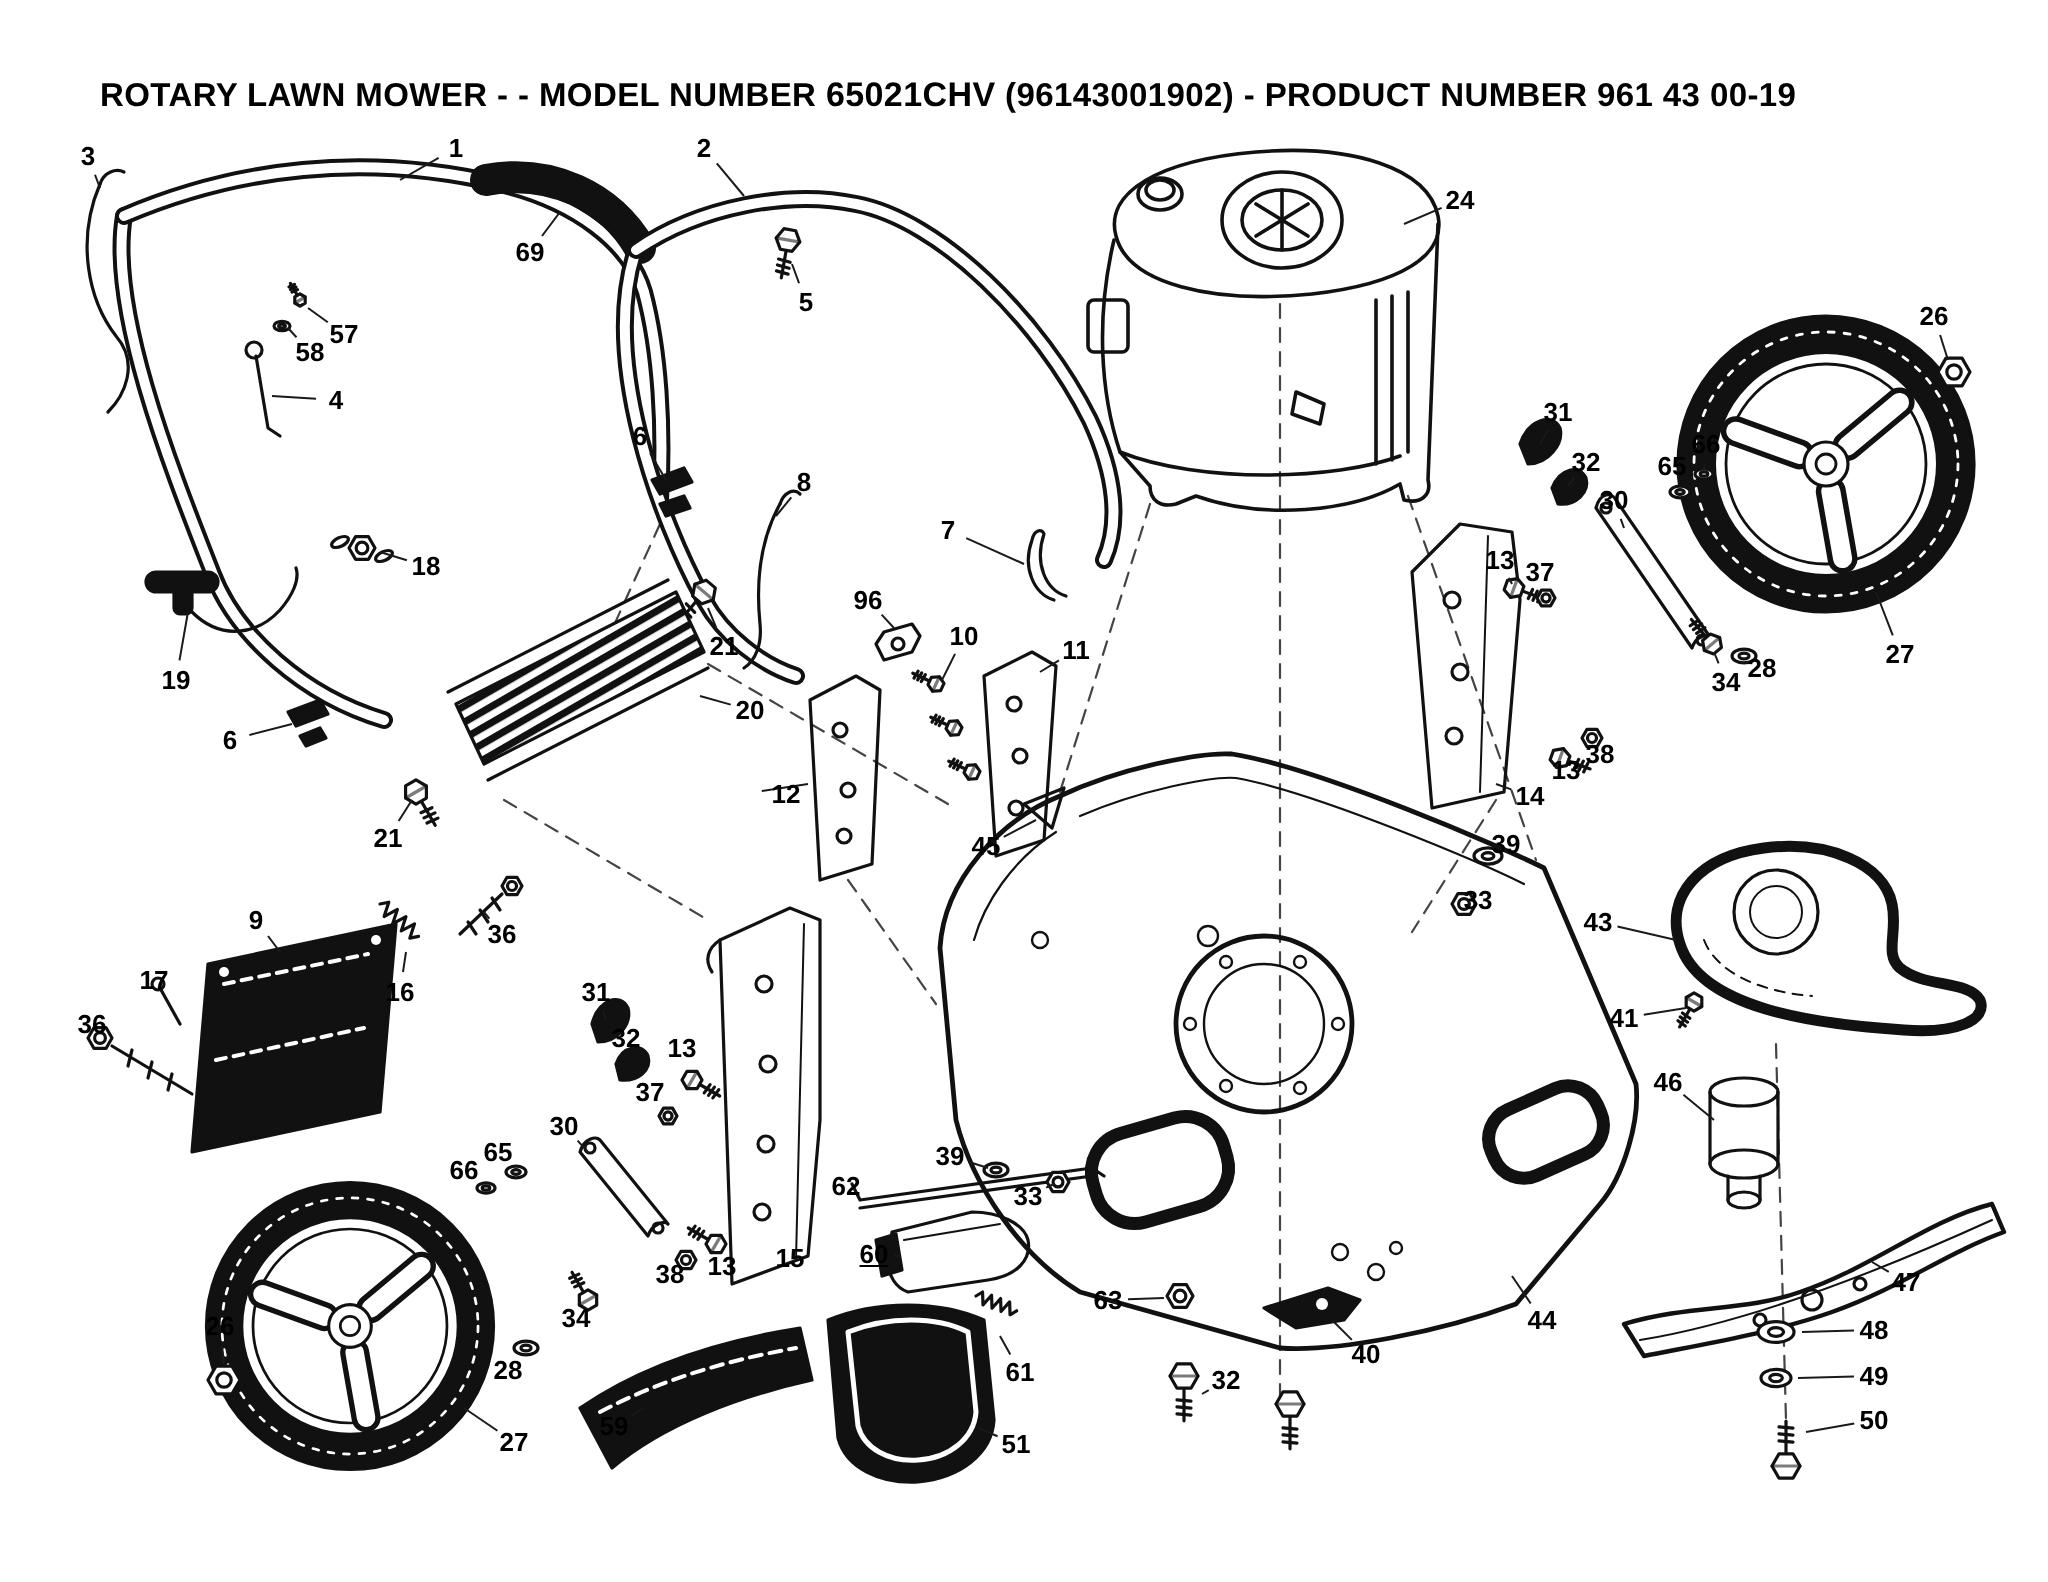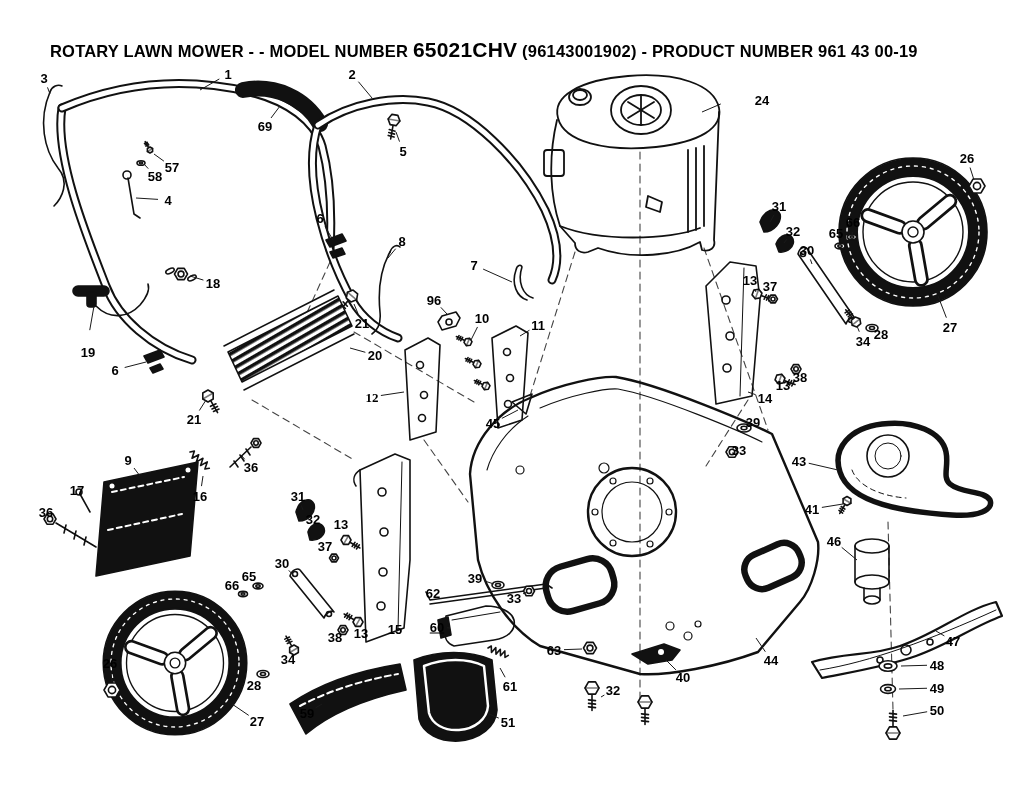--- a/index.html
+++ b/index.html
@@ -1,19 +1,19 @@
 <!DOCTYPE html>
 <html><head>
 <meta charset="utf-8">
 <style>
   html,body{margin:0;padding:0;background:#fff;overflow:hidden;}
   body{width:1024px;height:791px;font-family:"Liberation Sans",sans-serif;}
   .stage{position:relative;width:1024px;height:791px;background:#fff;}
   .header{position:absolute;left:50px;top:38px;font-size:16.5px;font-weight:bold;color:#000;white-space:nowrap;letter-spacing:.2px;}
-  .header .model{font-size:21px;}
+  .header .model{font-size:17px;}
   .layer{position:absolute;left:0;top:0;width:1024px;height:791px;}
   svg.layer{pointer-events:none;}
   .callout{position:absolute;transform:translate(-50%,-50%);font-size:13px;font-weight:bold;color:#000;line-height:1;pointer-events:none;}
 </style>
 </head>
 <body>
 
 <div class="stage">
 
   <div class="header">
@@ -373,47 +373,47 @@
 
   <div class="layer" id="callout-layer">
       <div class="callout" style="left: 44px; top: 78px;">3</div>
       <div class="callout" style="left: 228px; top: 74px;">1</div>
       <div class="callout" style="left: 352px; top: 74px;">2</div>
       <div class="callout" style="left: 265px; top: 126px;">69</div>
       <div class="callout" style="left: 403px; top: 151px;">5</div>
       <div class="callout" style="left: 172px; top: 167px;">57</div>
       <div class="callout" style="left: 155px; top: 176px;">58</div>
       <div class="callout" style="left: 168px; top: 200px;">4</div>
-      <div class="callout" style="left: 730px; top: 100px; margin-left: 32px;">24</div>
+      <div class="callout" style="left: 730px; top: 100px;">24</div>
       <div class="callout" style="left: 967px; top: 158px;">26</div>
       <div class="callout" style="left: 320px; top: 218px;">6</div>
       <div class="callout" style="left: 402px; top: 241px;">8</div>
       <div class="callout" style="left: 213px; top: 283px;">18</div>
       <div class="callout" style="left: 362px; top: 323px;">21</div>
       <div class="callout" style="left: 474px; top: 265px;">7</div>
       <div class="callout" style="left: 434px; top: 300px;">96</div>
       <div class="callout" style="left: 779px; top: 206px;">31</div>
       <div class="callout" style="left: 793px; top: 231px;">32</div>
       <div class="callout" style="left: 807px; top: 250px;">30</div>
       <div class="callout" style="left: 836px; top: 233px;">65</div>
       <div class="callout" style="left: 853px; top: 222px;">66</div>
       <div class="callout" style="left: 750px; top: 280px;">13</div>
       <div class="callout" style="left: 770px; top: 286px;">37</div>
-      <div class="callout" style="left: 88px; top: 340px; margin-top: 12px;">19</div>
+      <div class="callout" style="left: 88px; top: 340px;">19</div>
       <div class="callout" style="left: 115px; top: 370px;">6</div>
       <div class="callout" style="left: 375px; top: 355px;">20</div>
       <div class="callout" style="left: 482px; top: 318px;">10</div>
       <div class="callout" style="left: 538px; top: 325px;">11</div>
       <div class="callout" style="left: 863px; top: 341px;">34</div>
       <div class="callout" style="left: 881px; top: 334px;">28</div>
       <div class="callout" style="left: 800px; top: 377px;">38</div>
       <div class="callout" style="left: 783px; top: 385px;">13</div>
       <div class="callout" style="left: 950px; top: 327px;">27</div>
       <div class="callout" style="left: 194px; top: 419px;">21</div>
-      <div class="callout" style="left: 372px; top: 397px; font-family: Liberation Serif, serif;">12</div>
+      <div class="callout" style="left: 393px; top: 397px;">12</div>
       <div class="callout" style="left: 493px; top: 423px;">45</div>
       <div class="callout" style="left: 765px; top: 398px;">14</div>
       <div class="callout" style="left: 753px; top: 422px;">39</div>
       <div class="callout" style="left: 739px; top: 450px;">33</div>
       <div class="callout" style="left: 799px; top: 461px; text-align: right;">43</div>
       <div class="callout" style="left: 128px; top: 460px;">9</div>
       <div class="callout" style="left: 251px; top: 467px;">36</div>
       <div class="callout" style="left: 200px; top: 496px;">16</div>
       <div class="callout" style="left: 77px; top: 490px;">17</div>
       <div class="callout" style="left: 46px; top: 512px;">36</div>
@@ -421,21 +421,21 @@
       <div class="callout" style="left: 834px; top: 541px;">46</div>
       <div class="callout" style="left: 298px; top: 496px;">31</div>
       <div class="callout" style="left: 313px; top: 519px;">32</div>
       <div class="callout" style="left: 341px; top: 524px;">13</div>
       <div class="callout" style="left: 325px; top: 546px;">37</div>
       <div class="callout" style="left: 282px; top: 563px;">30</div>
       <div class="callout" style="left: 249px; top: 576px;">65</div>
       <div class="callout" style="left: 232px; top: 585px;">66</div>
       <div class="callout" style="left: 475px; top: 578px;">39</div>
       <div class="callout" style="left: 514px; top: 598px;">33</div>
-      <div class="callout" style="left: 423px; top: 593px; padding-left: 20px;">62</div>
+      <div class="callout" style="left: 423px; top: 593px;">62</div>
       <div class="callout" style="left: 395px; top: 629px;">15</div>
       <div class="callout" style="left: 361px; top: 633px;">13</div>
       <div class="callout" style="left: 335px; top: 637px;">38</div>
       <div class="callout" style="left: 437px; top: 627px; text-decoration: underline;">60</div>
       <div class="callout" style="left: 554px; top: 650px;">63</div>
       <div class="callout" style="left: 771px; top: 660px;">44</div>
       <div class="callout" style="left: 953px; top: 641px;">47</div>
       <div class="callout" style="left: 937px; top: 665px;">48</div>
       <div class="callout" style="left: 937px; top: 688px;">49</div>
       <div class="callout" style="left: 937px; top: 710px;">50</div>

